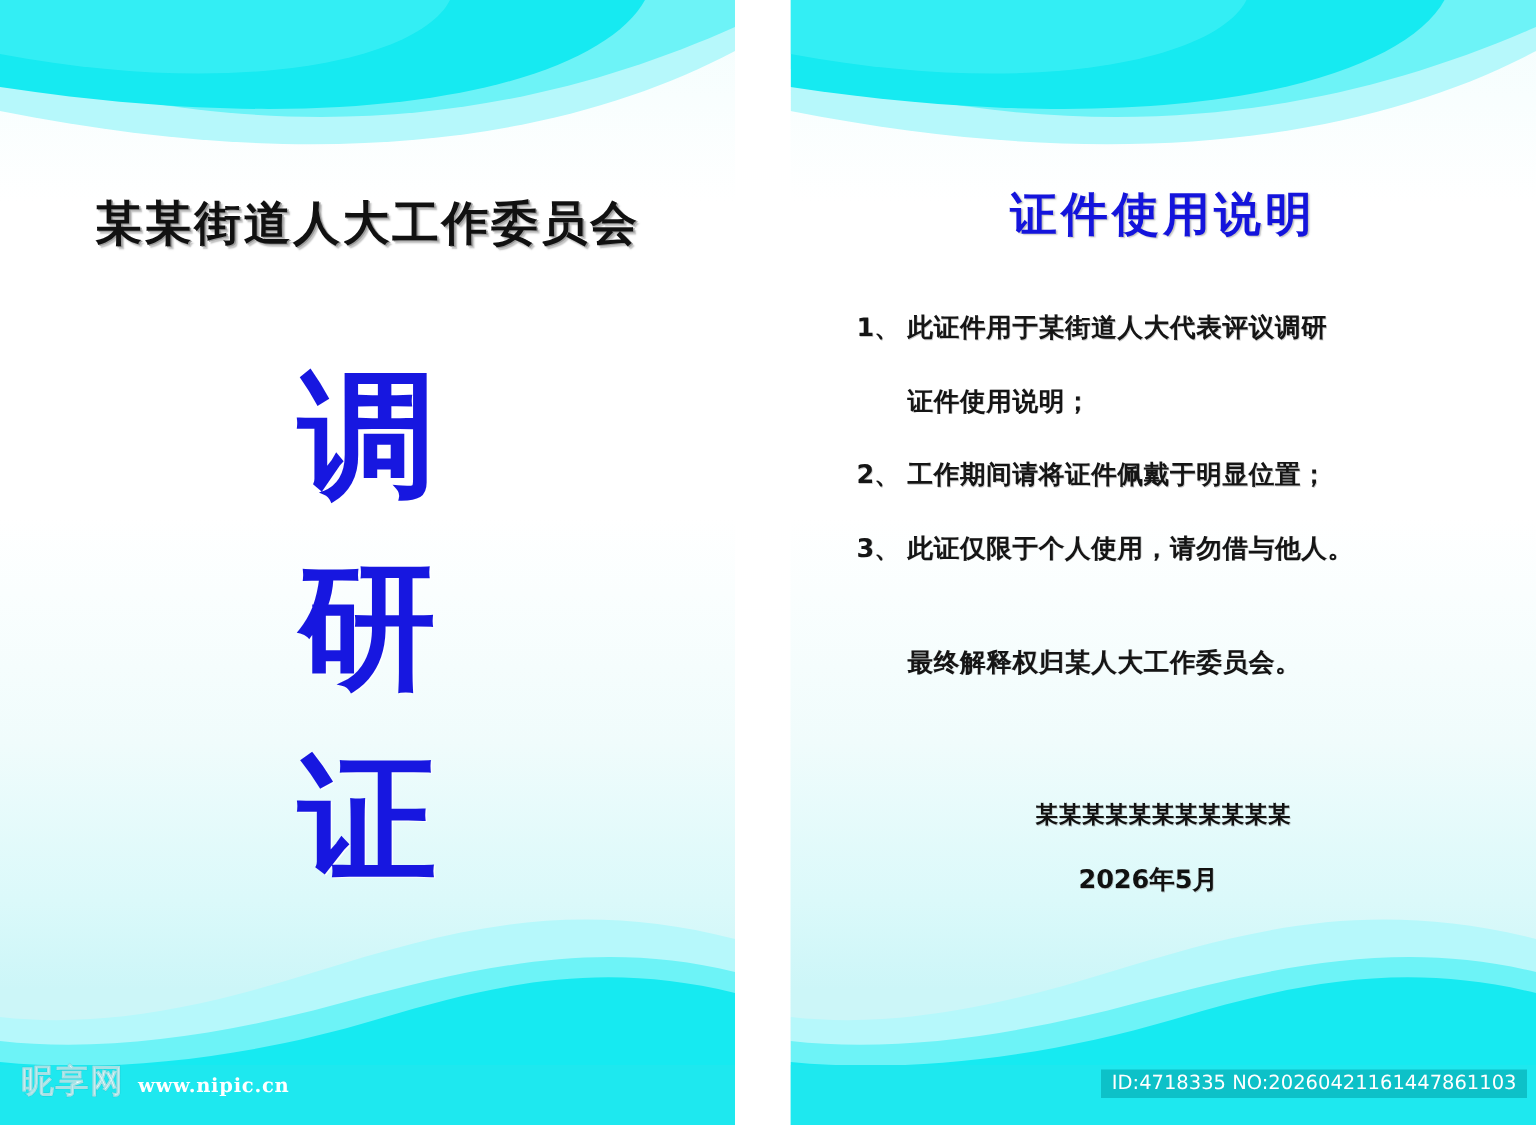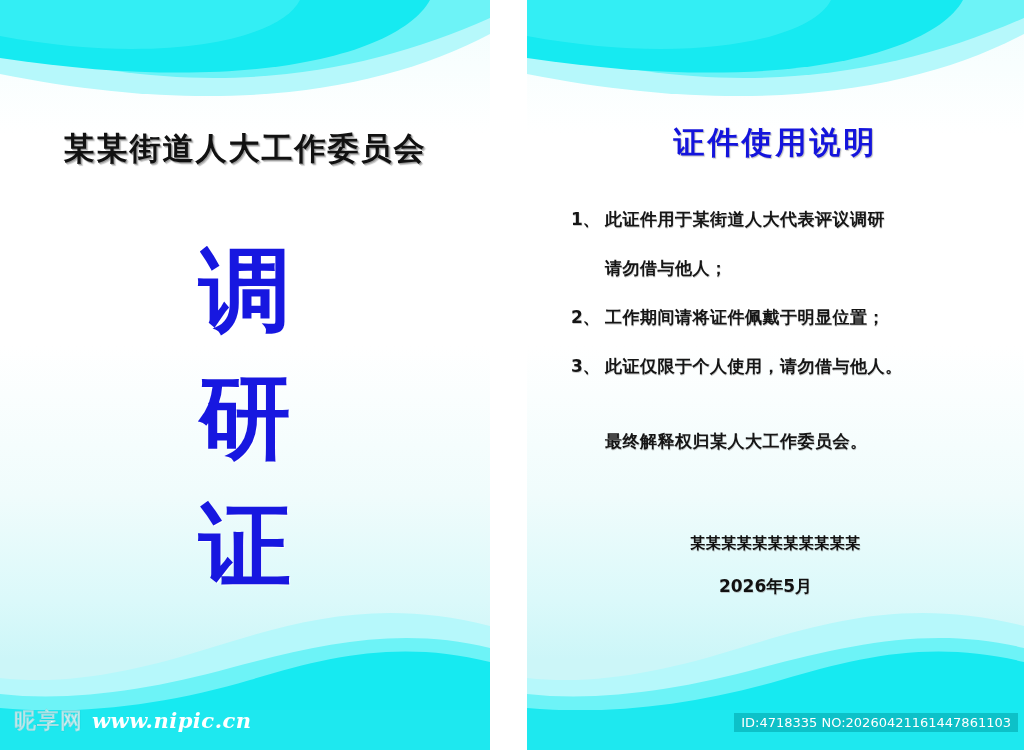--- a/index.html
+++ b/index.html
@@ -181,23 +181,22 @@
   .wm-cn {
     font-family: "DejaVu Sans", "Liberation Sans", sans-serif;
     font-weight: 700;
     font-size: 22px;
     color: #ffffff;
     letter-spacing: 1px;
     -webkit-text-stroke: 0.5px rgba(0,170,180,.35);
   }
   .wm-url {
     font-family: "DejaVu Serif", "Liberation Serif", serif;
-    font-style: italic;
-    font-weight: 700;
-    font-size: 21px;
+    font-weight: 700;
+    font-size: 13px;
     color: #ffffff;
     letter-spacing: .5px;
   }
   .wm-id {
     position: absolute;
     right: 6px;
     bottom: 18px;
     background: rgba(0,160,168,.55);
     color: #ffffff;
     font-family: "DejaVu Sans", "Liberation Sans", sans-serif;
@@ -264,21 +263,21 @@
       </svg>
     </div>
 
     <div class="notice-title">证件使用说明</div>
 
     <div class="notice-list">
       <div class="notice-item">
         <div class="notice-num">1、</div>
         <div class="notice-lines">
           <div class="notice-line">此证件用于某街道人大代表评议调研</div>
-          <div class="notice-line tight">请勿借与他人；</div>
+          <div class="notice-line tight">证件使用说明；</div>
         </div>
       </div>
       <div class="notice-item" style="margin-top:19px;">
         <div class="notice-num">2、</div>
         <div class="notice-lines">
           <div class="notice-line tight">工作期间请将证件佩戴于明显位置；</div>
         </div>
       </div>
       <div class="notice-item" style="margin-top:19px;">
         <div class="notice-num">3、</div>

